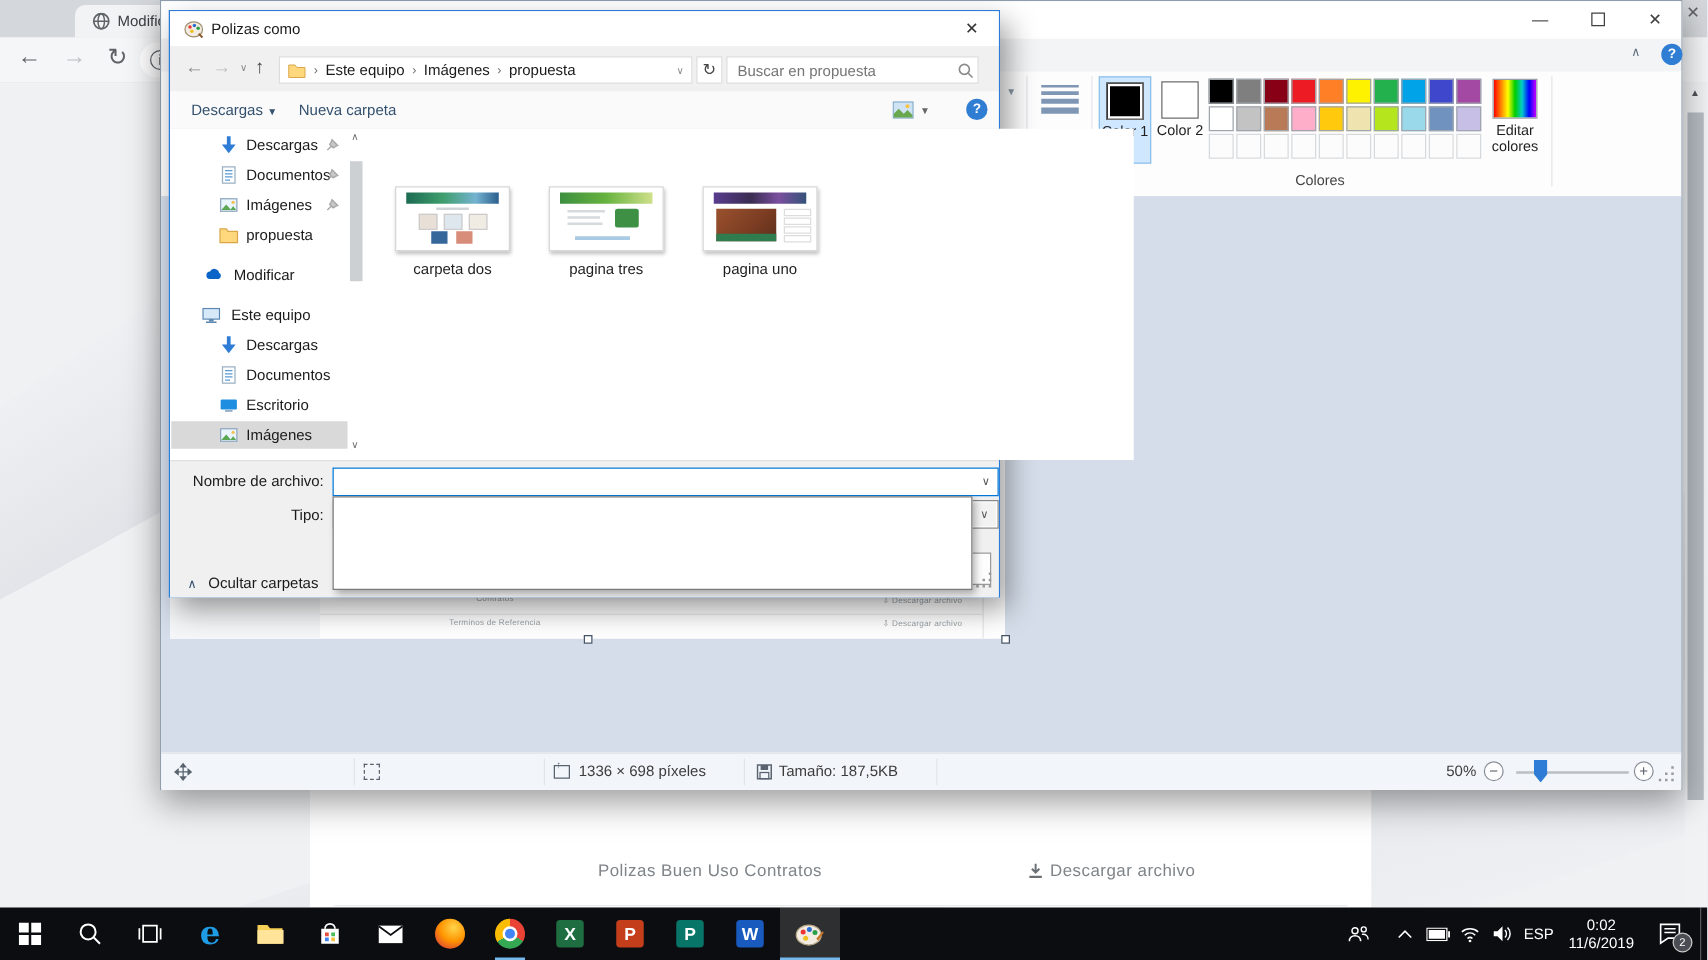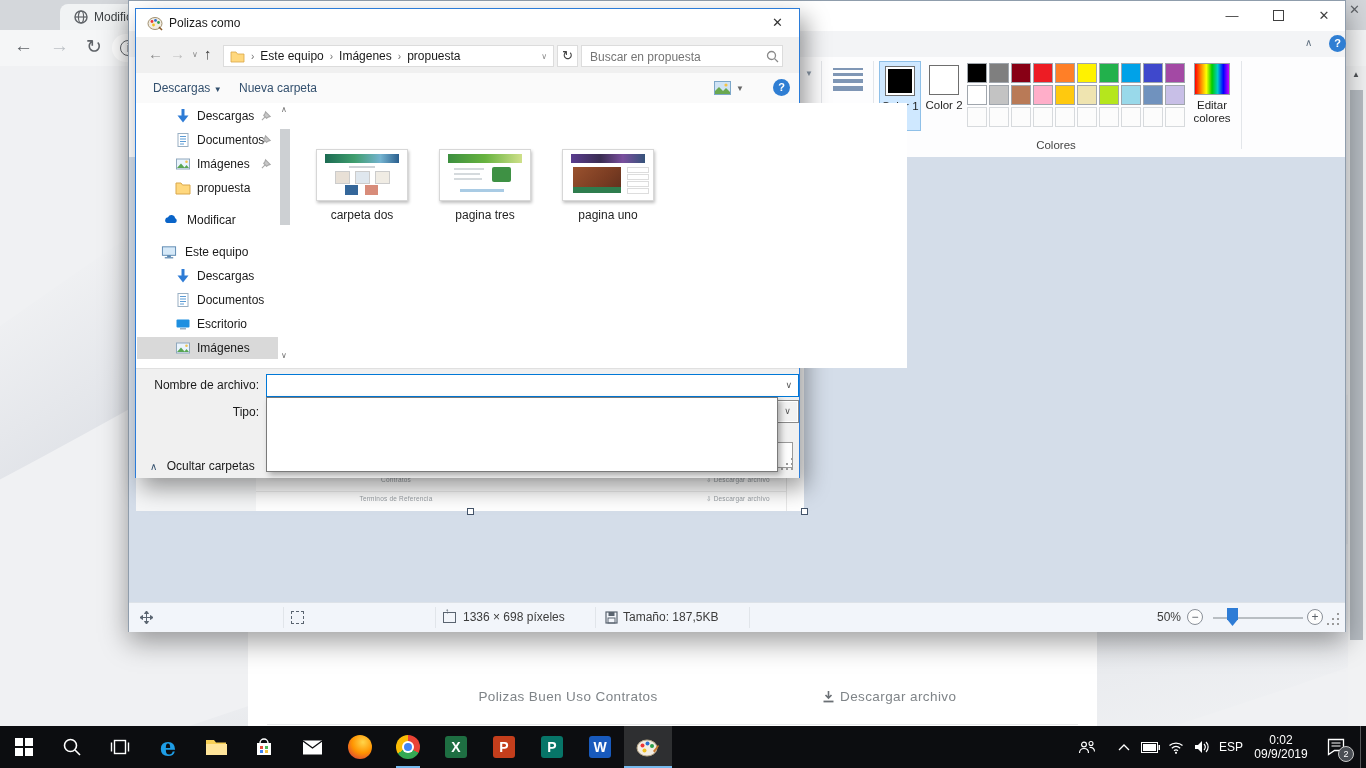--- a/index.html
+++ b/index.html
@@ -595,21 +595,21 @@
       <svg width="16" height="14" viewBox="0 0 16 14">
         <path d="M1 5h3l4-4v12L4 9H1z" fill="#fff"></path>
         <path d="M10 4c1.5 1.7 1.5 4.3 0 6M12 2c2.8 2.8 2.8 7.2 0 10" fill="none" stroke="#fff" stroke-width="1.2"></path>
       </svg>
     </div>
     <div class="tcell" style="left:1214px;width:34px">
       <span class="traytxt">ESP</span>
     </div>
     <div class="tcell" style="left:1248px;width:66px;flex-direction:column;line-height:14px">
       <span class="traytxt">0:02</span>
-      <span class="traytxt">09/9/2019</span>
+      <span class="traytxt">11/6/2019</span>
     </div>
     <div class="tcell" style="left:1316px;width:40px">
       <svg width="20" height="18" viewBox="0 0 20 18">
         <path d="M2.5 1.5h15v11h-9l-6 4z" fill="none" stroke="#fff" stroke-width="1.3"></path>
         <path d="M5.5 5h9M5.5 8h9" stroke="#fff" stroke-width="1.2"></path>
       </svg>
       <span class="abs" style="left:22px;top:20px;width:14px;height:14px;border-radius:50%;background:#4a4e54;border:1px solid #c9c9c9;color:#fff;font-size:9px;text-align:center;line-height:14px">2</span>
     </div>
     <div class="abs" style="left:1360px;top:0;width:1px;height:42px;background:rgba(255,255,255,.3)"></div>
   </div>

